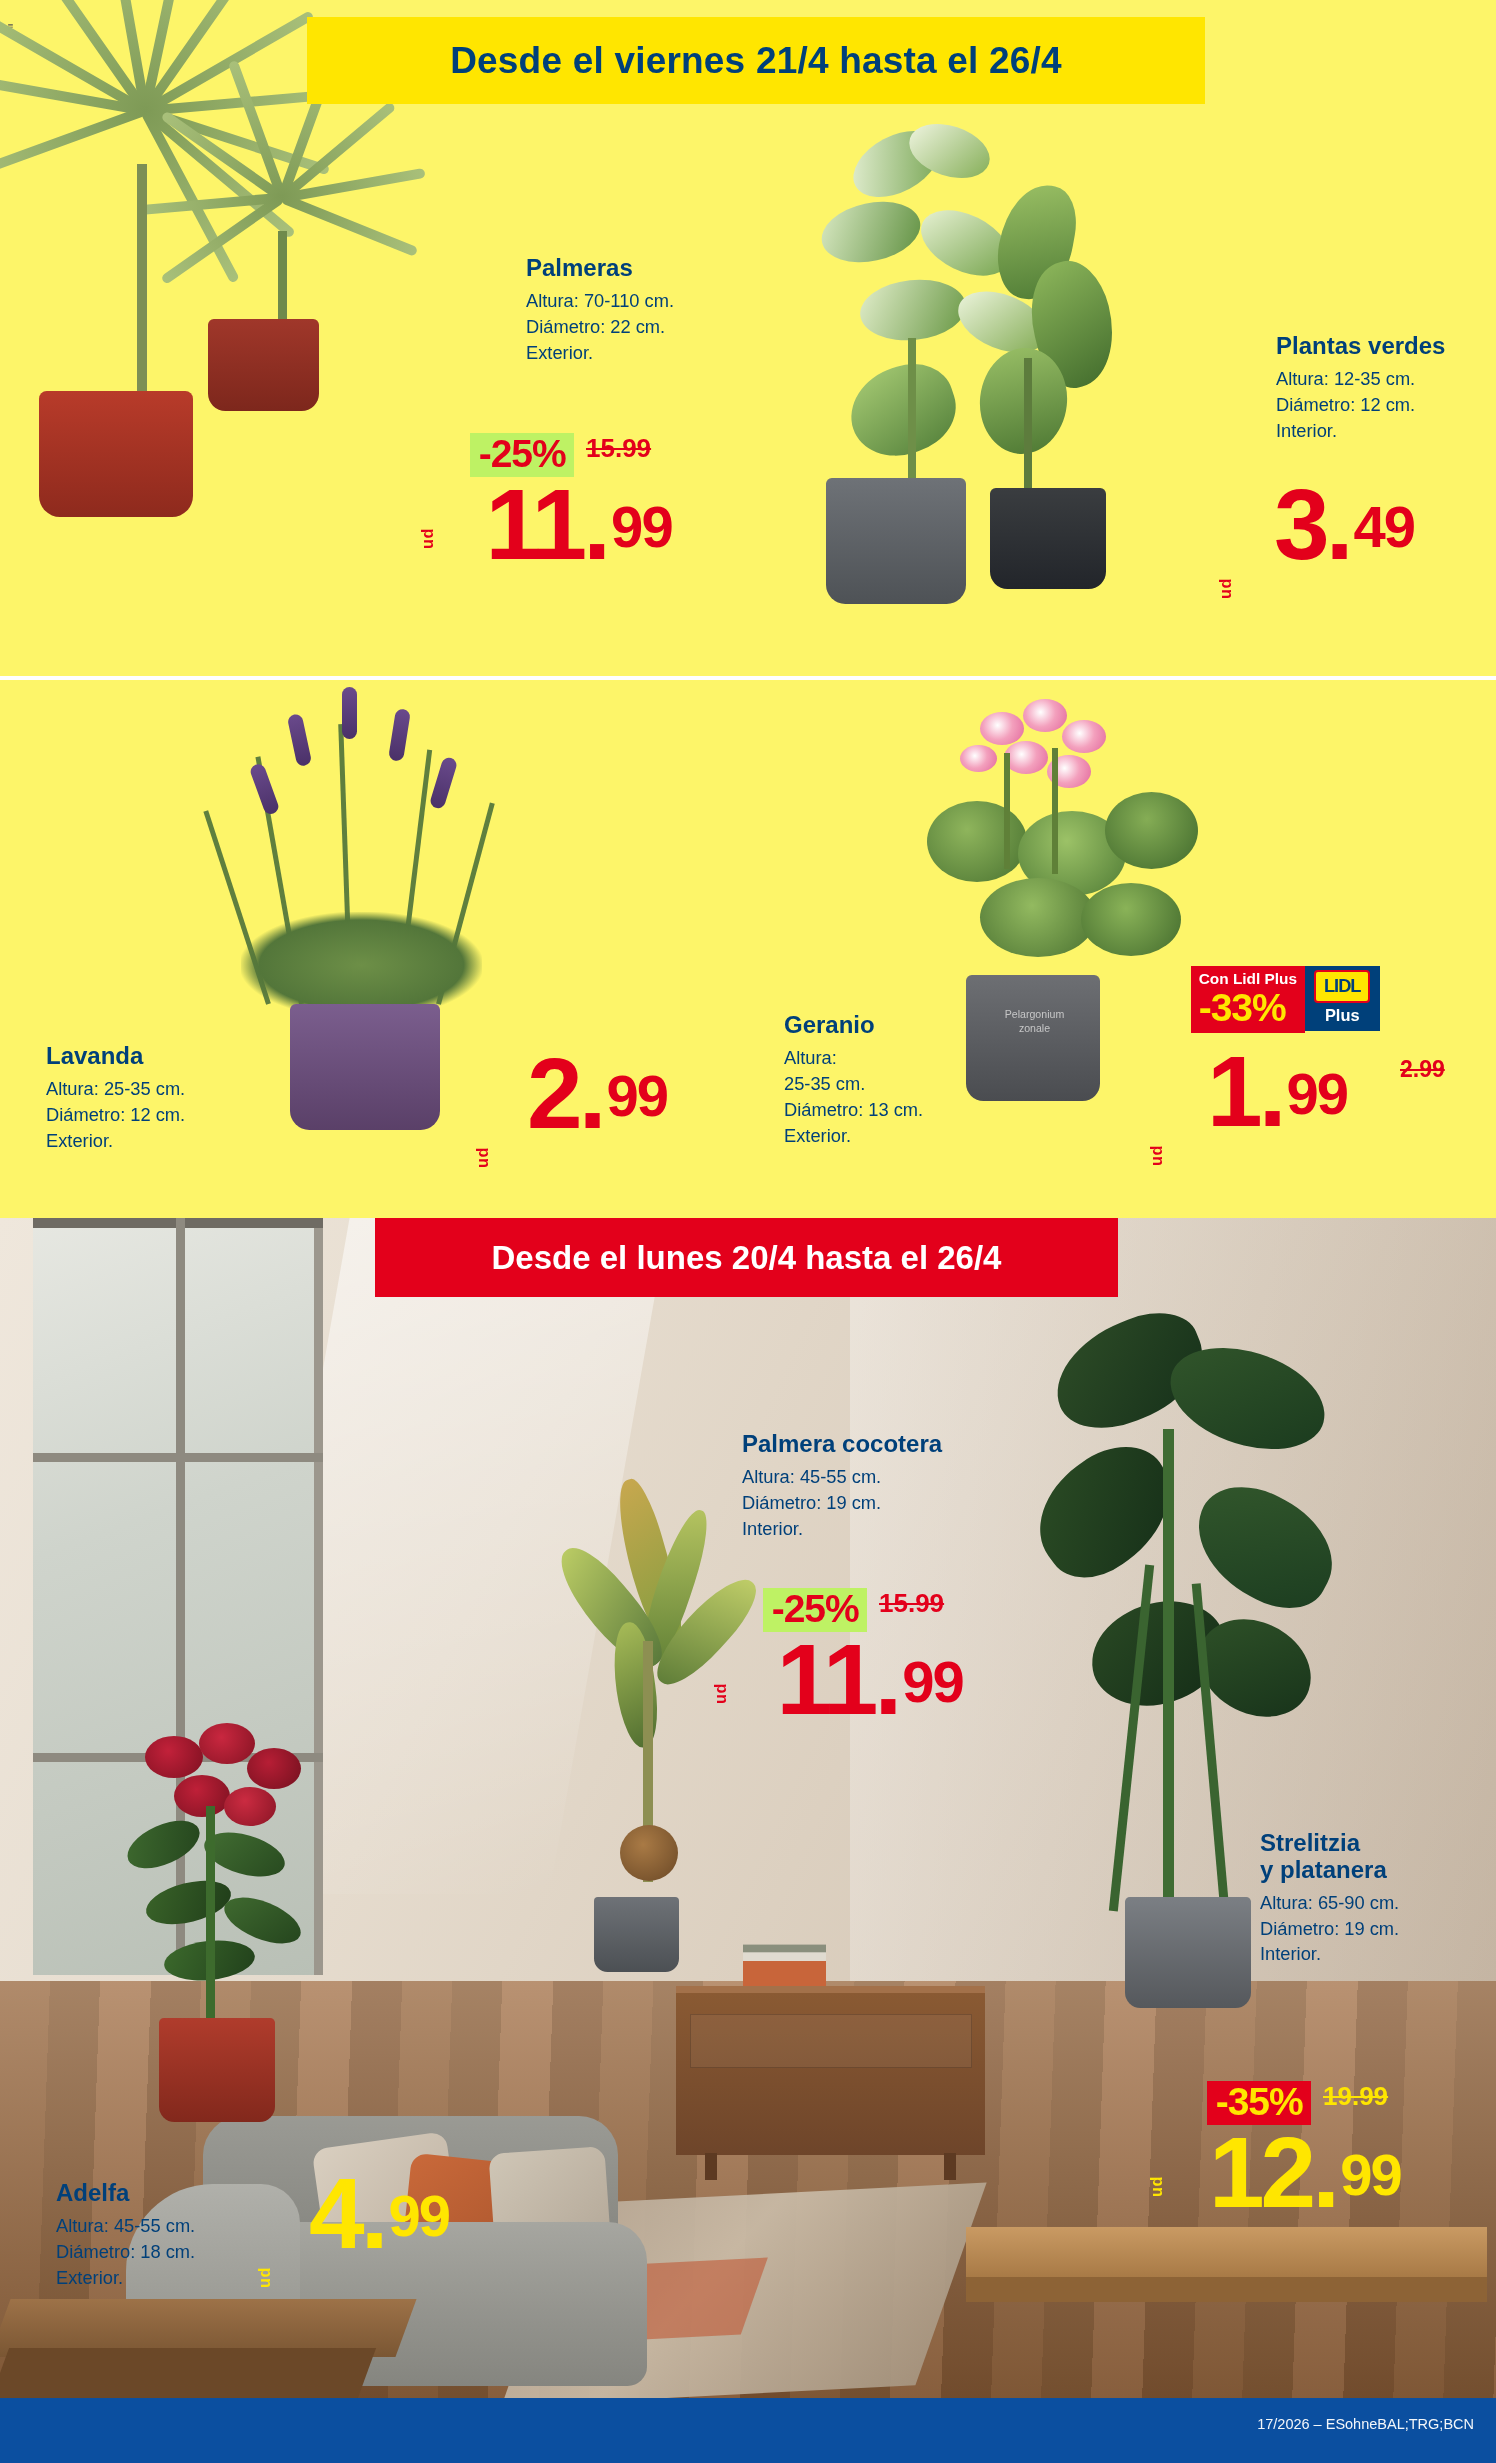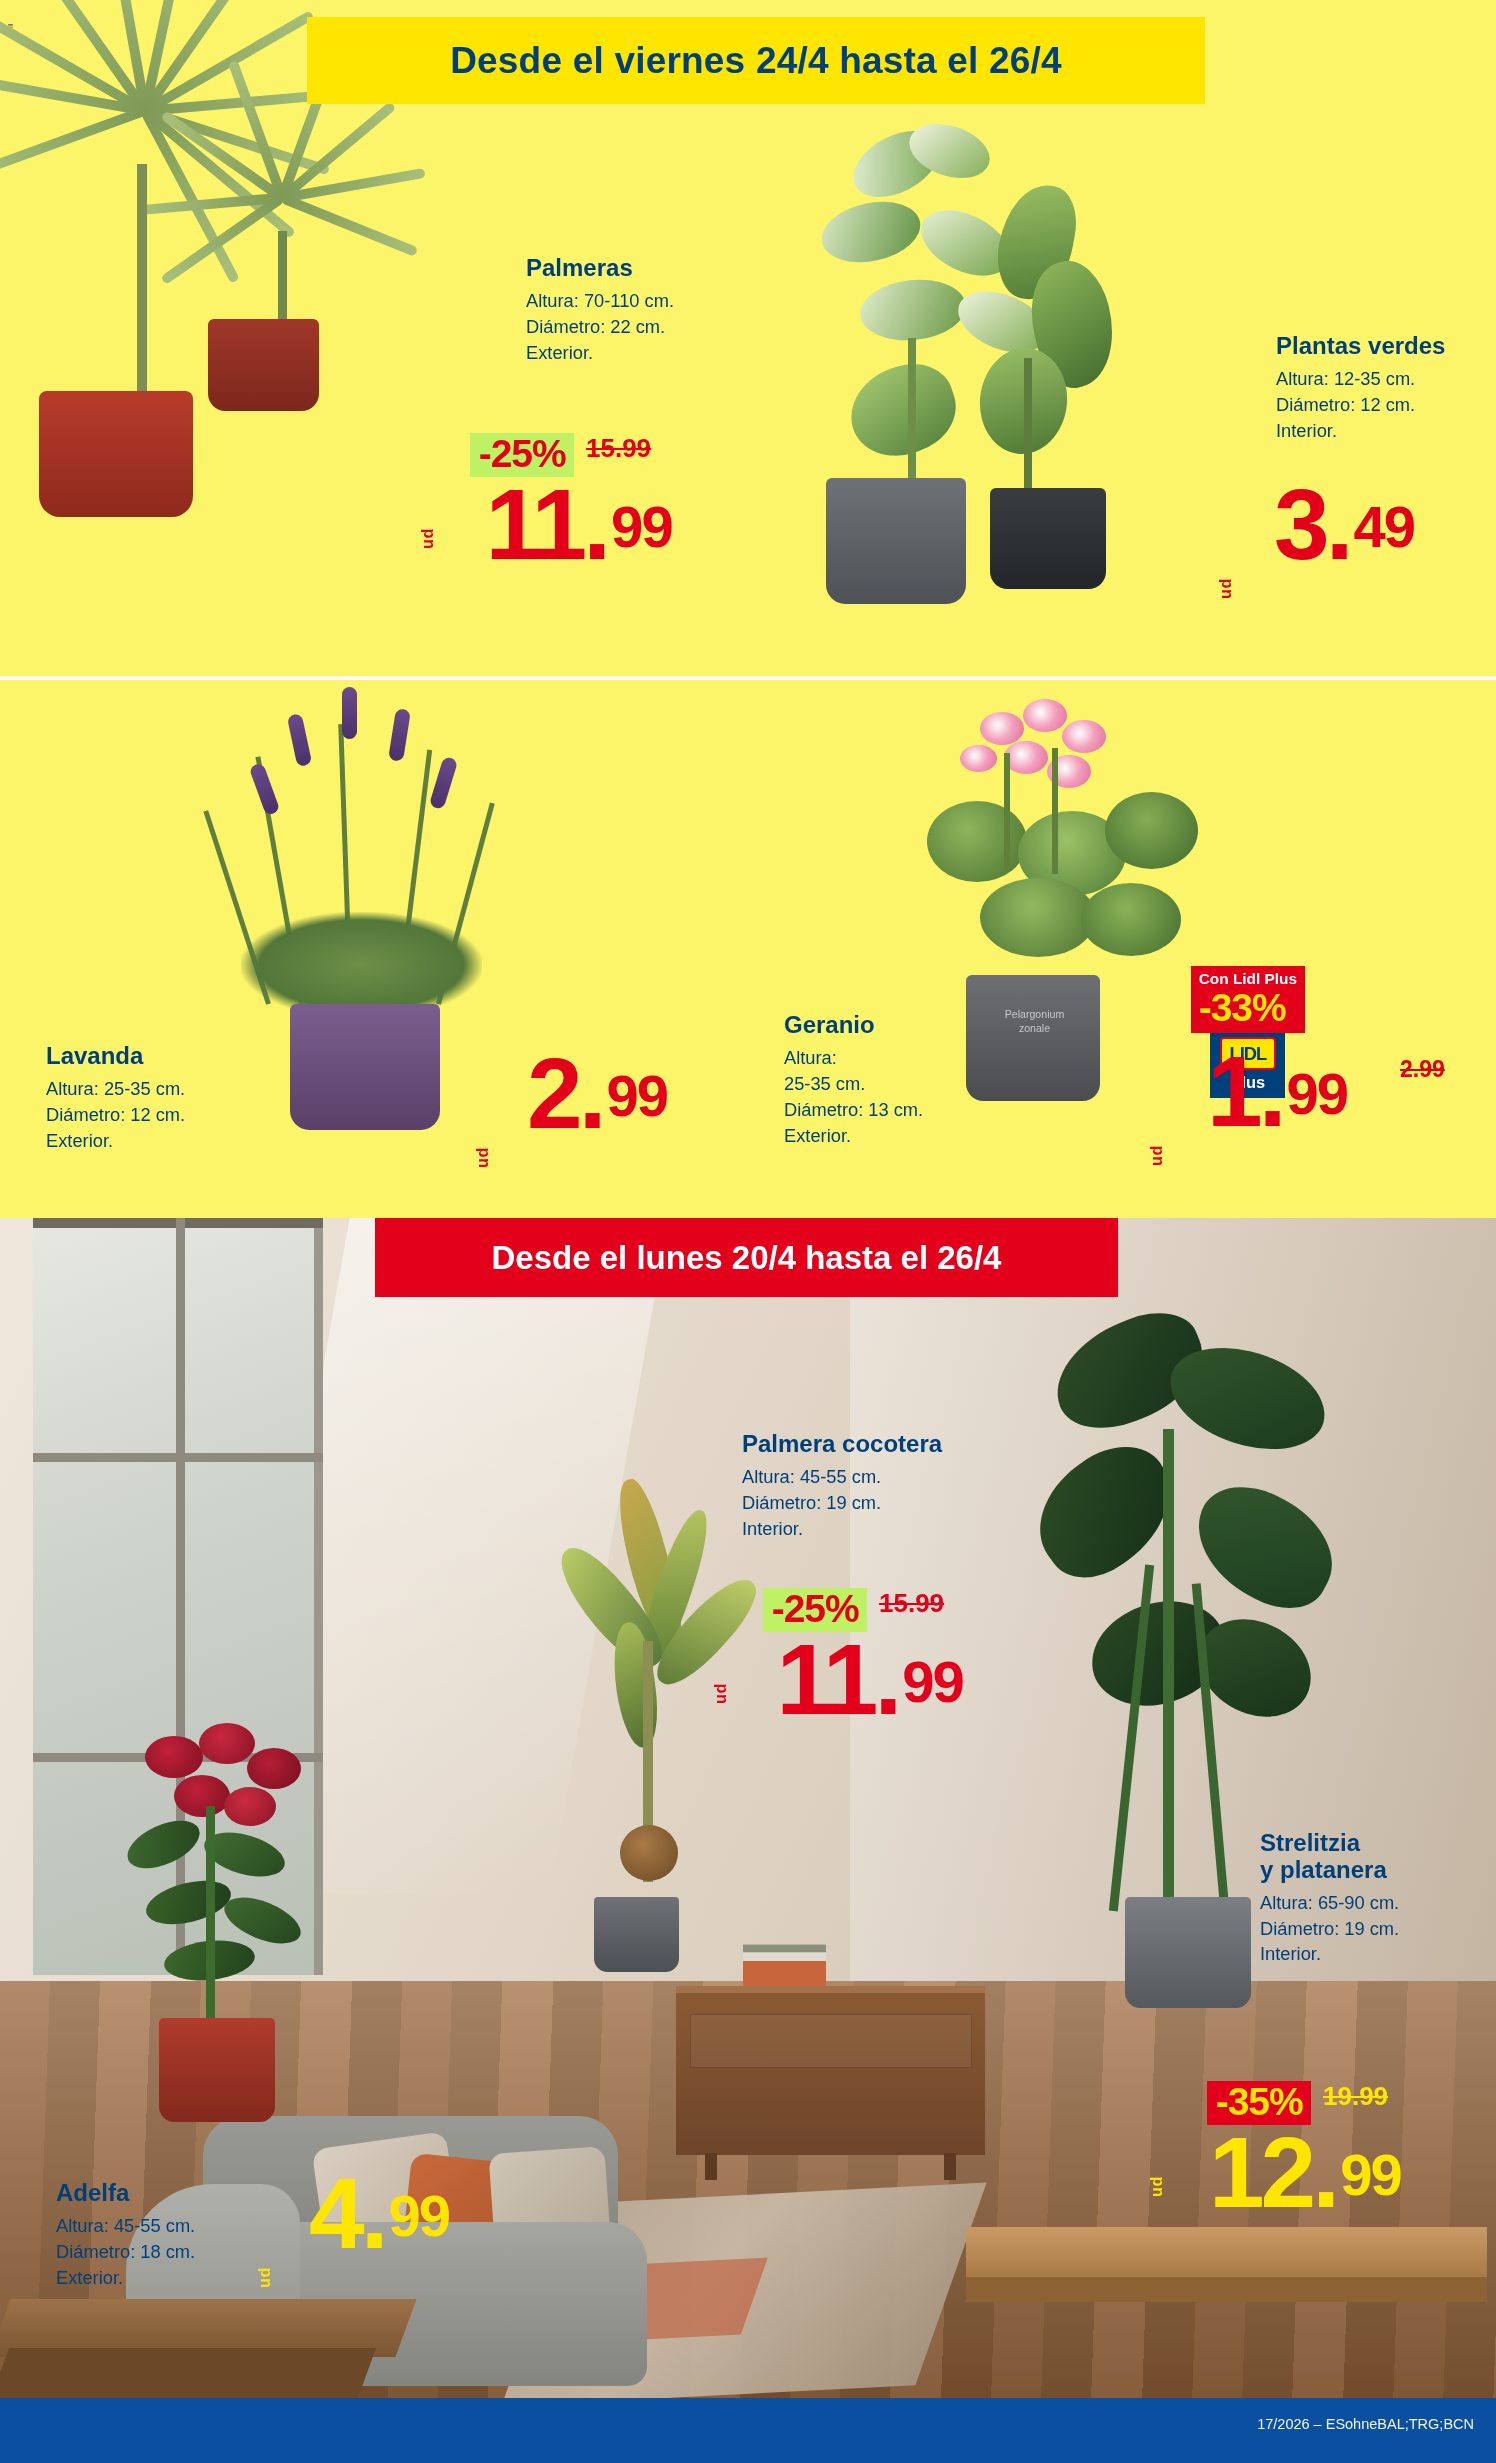--- a/index.html
+++ b/index.html
@@ -106,21 +106,21 @@
     font-size: 16.4px; color: #e3001b; font-weight: bold;
     transform: rotate(-90deg);
     transform-origin: left bottom;
     letter-spacing: 0.5px;
   }
   .unit.yellow { color: #ffe600; }
 
   
   .plus-box {
     position: absolute;
-    display: flex; align-items: center; flex-direction: column;
+    display: flex; align-items: flex-start;
   }
   .plus-left {
     background: #e3001b;
     padding: 3.9px 7.7px 5.8px 7.7px;
     display: flex; flex-direction: column; align-items: flex-start;
   }
   .plus-left .con {
     color: #ffffff; font-size: 15.4px; font-weight: bold; line-height: 1.2;
   }
   .plus-left .pct {
@@ -551,21 +551,21 @@
         <span class="dot">.</span>
         <span class="dec">99</span>
       </div>
       <div class="unit" style="left:-41px; top:97px;">ud</div>
     </div>
     <div style="position:absolute; left:1400px; top:1056px;">
       <span class="old-price small" style="margin:0;">2.99</span>
     </div>
 
     <div class="banner-yellow">
-      <span>Desde el viernes 24/4 hasta el 26/4</span>
+      <span>Desde el viernes 21/4 hasta el 26/4</span>
     </div>
   </div>
 
   <div class="bottom-section">
     <div class="wall"></div>
     <div class="wall-shade"></div>
     <div class="light-beam"></div>
 
     <div class="window">
       <div class="frame-top"></div>

